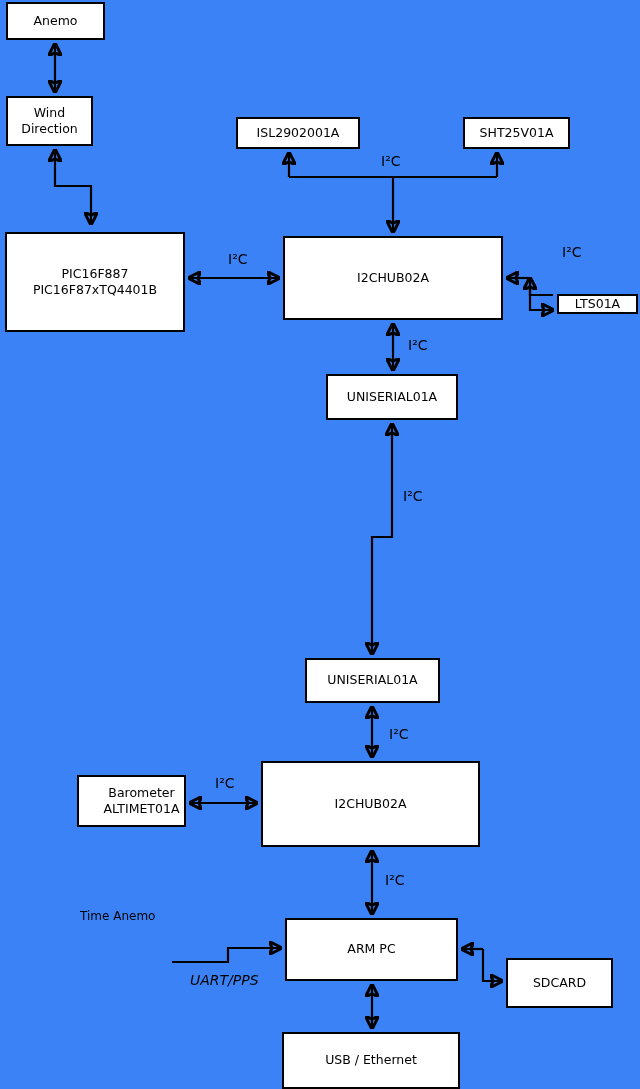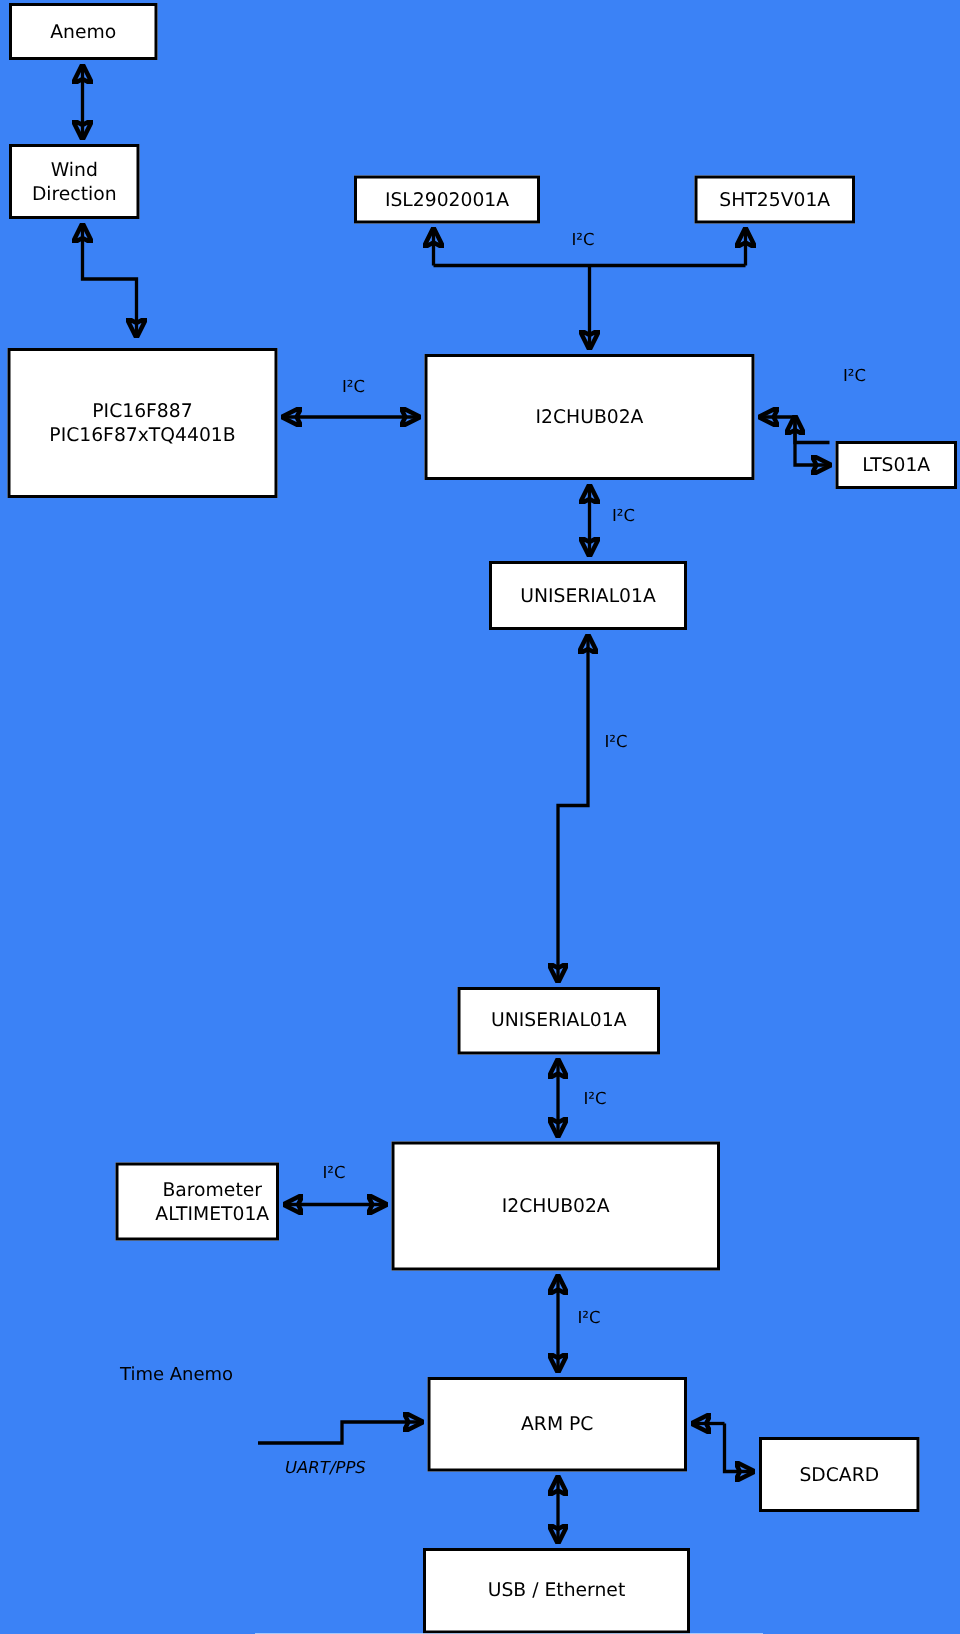--- a/index.html
+++ b/index.html
@@ -38,21 +38,21 @@
     text-align: center;
     color: #000000;
     font-size: 12.5px;
     line-height: 1.32;
     white-space: pre-line;
     z-index: 2;
   }
   .edge-label {
     position: absolute;
     color: #000000;
-    font-size: 11px;
+    font-size: 14px;
     white-space: nowrap;
     z-index: 3;
     background: transparent;
     text-align: center;
   }
   .free-label {
     position: absolute;
     color: #000000;
     font-size: 12px;
     white-space: nowrap;
@@ -106,21 +106,21 @@
   </svg>
 
   <div class="node" style="left: 6px; top: 2px; width: 99px; height: 38px;">Anemo</div>
   <div class="node" style="left: 6px; top: 96px; width: 87px; height: 50px;">Wind
 Direction</div>
   <div class="node" style="left: 5px; top: 232px; width: 180px; height: 100px;">PIC16F887
 PIC16F87xTQ4401B</div>
   <div class="node" style="left: 236px; top: 117px; width: 124px; height: 32px;">ISL2902001A</div>
   <div class="node" style="left: 443px; top: 117px; width: 107px; height: 32px; margin-left: 20px;">SHT25V01A</div>
   <div class="node" style="left: 283px; top: 236px; width: 220px; height: 84px;">I2CHUB02A</div>
-  <div class="node" style="left: 557px; top: 294px; width: 81px; height: 32px;">LTS01A</div>
+  <div class="node" style="left: 557px; top: 294px; width: 81px; height: 20px;">LTS01A</div>
   <div class="node" style="left: 326px; top: 374px; width: 132px; height: 46px;">UNISERIAL01A</div>
   <div class="node" style="left: 305px; top: 658px; width: 135px; height: 45px;">UNISERIAL01A</div>
   <div class="node" style="left: 261px; top: 761px; width: 219px; height: 86px;">I2CHUB02A</div>
   <div class="node" style="left: 77px; top: 775px; width: 109px; height: 52px; padding-left: 20px;">Barometer
 ALTIMET01A</div>
   <div class="node" style="left: 285px; top: 918px; width: 173px; height: 63px;">ARM PC</div>
   <div class="node" style="left: 506px; top: 958px; width: 107px; height: 50px;">SDCARD</div>
   <div class="node" style="left: 282px; top: 1032px; width: 178px; height: 57px;">USB / Ethernet</div>
 
   <div class="edge-label" style="left: 381px; top: 153px;">I²C</div>

